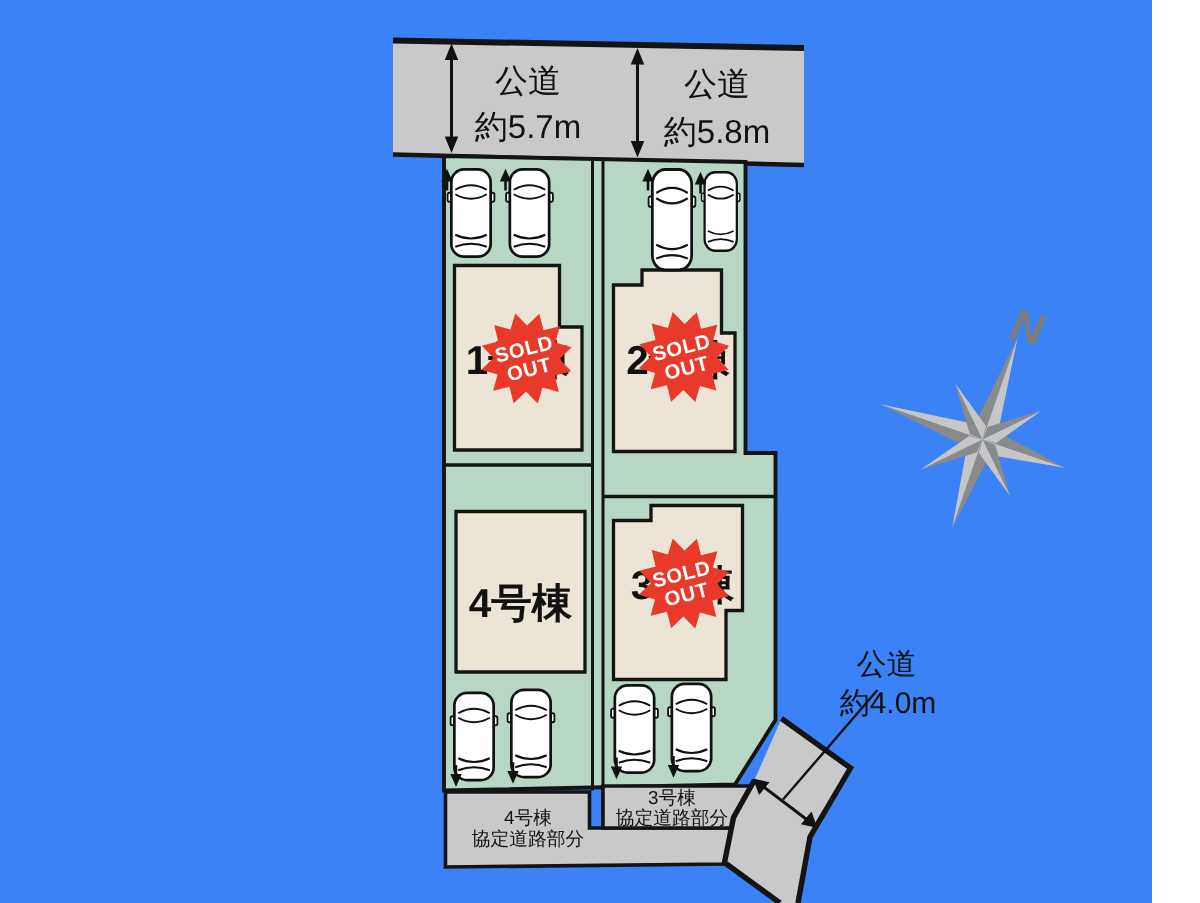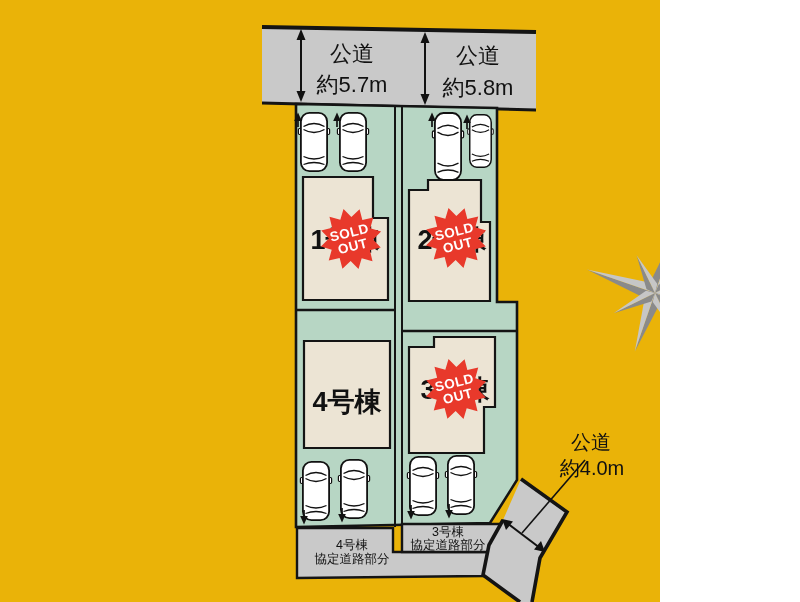--- a/index.html
+++ b/index.html
@@ -1,19 +1,19 @@
 <!DOCTYPE html>
 <html><head>
 <meta charset="utf-8">
 <style>
   html,body{margin:0;padding:0;background:#ffffff;}
   .stage{
     position:relative;
-    width:660px;height:602px;
-    background:#eab308;
+    width:768px;height:602px;
+    background:#3b82f6;
     font-family:"Liberation Sans","DejaVu Sans",sans-serif;
     overflow:hidden;
   }
   svg text{font-family:"Liberation Sans","DejaVu Sans",sans-serif;}
   .road-label{font-size:22px;fill:#111;}
   .road-label-small{font-size:20px;fill:#111;}
   .lot-label{font-size:27px;font-weight:600;fill:#111;}
   .agree-label{font-size:12.5px;fill:#111;}
   .stamp-text{font-size:13.5px;font-weight:bold;fill:#ffffff;letter-spacing:.5px;}
   .north-label{font-size:30px;font-weight:bold;font-style:italic;fill:#7d7d7d;}

